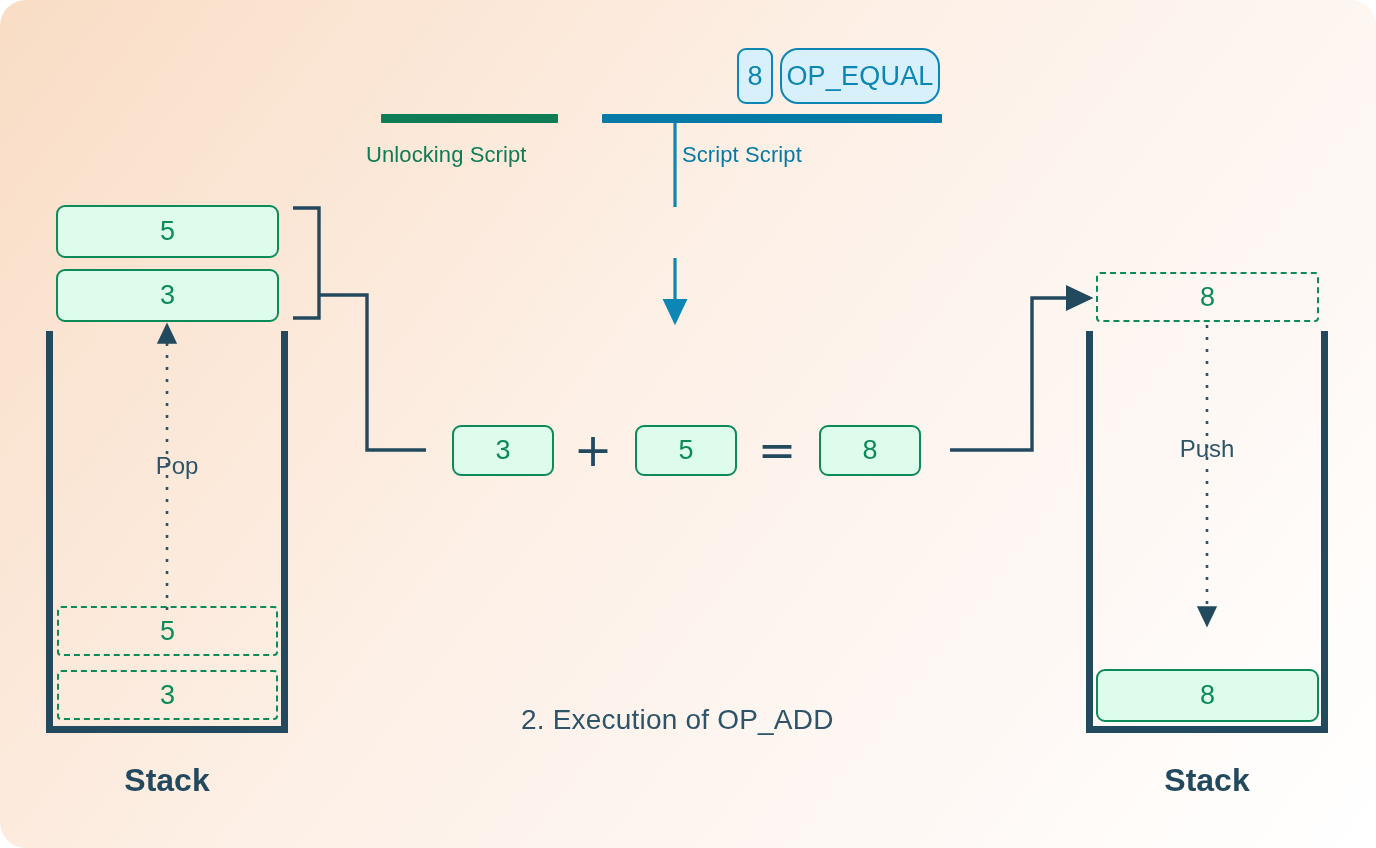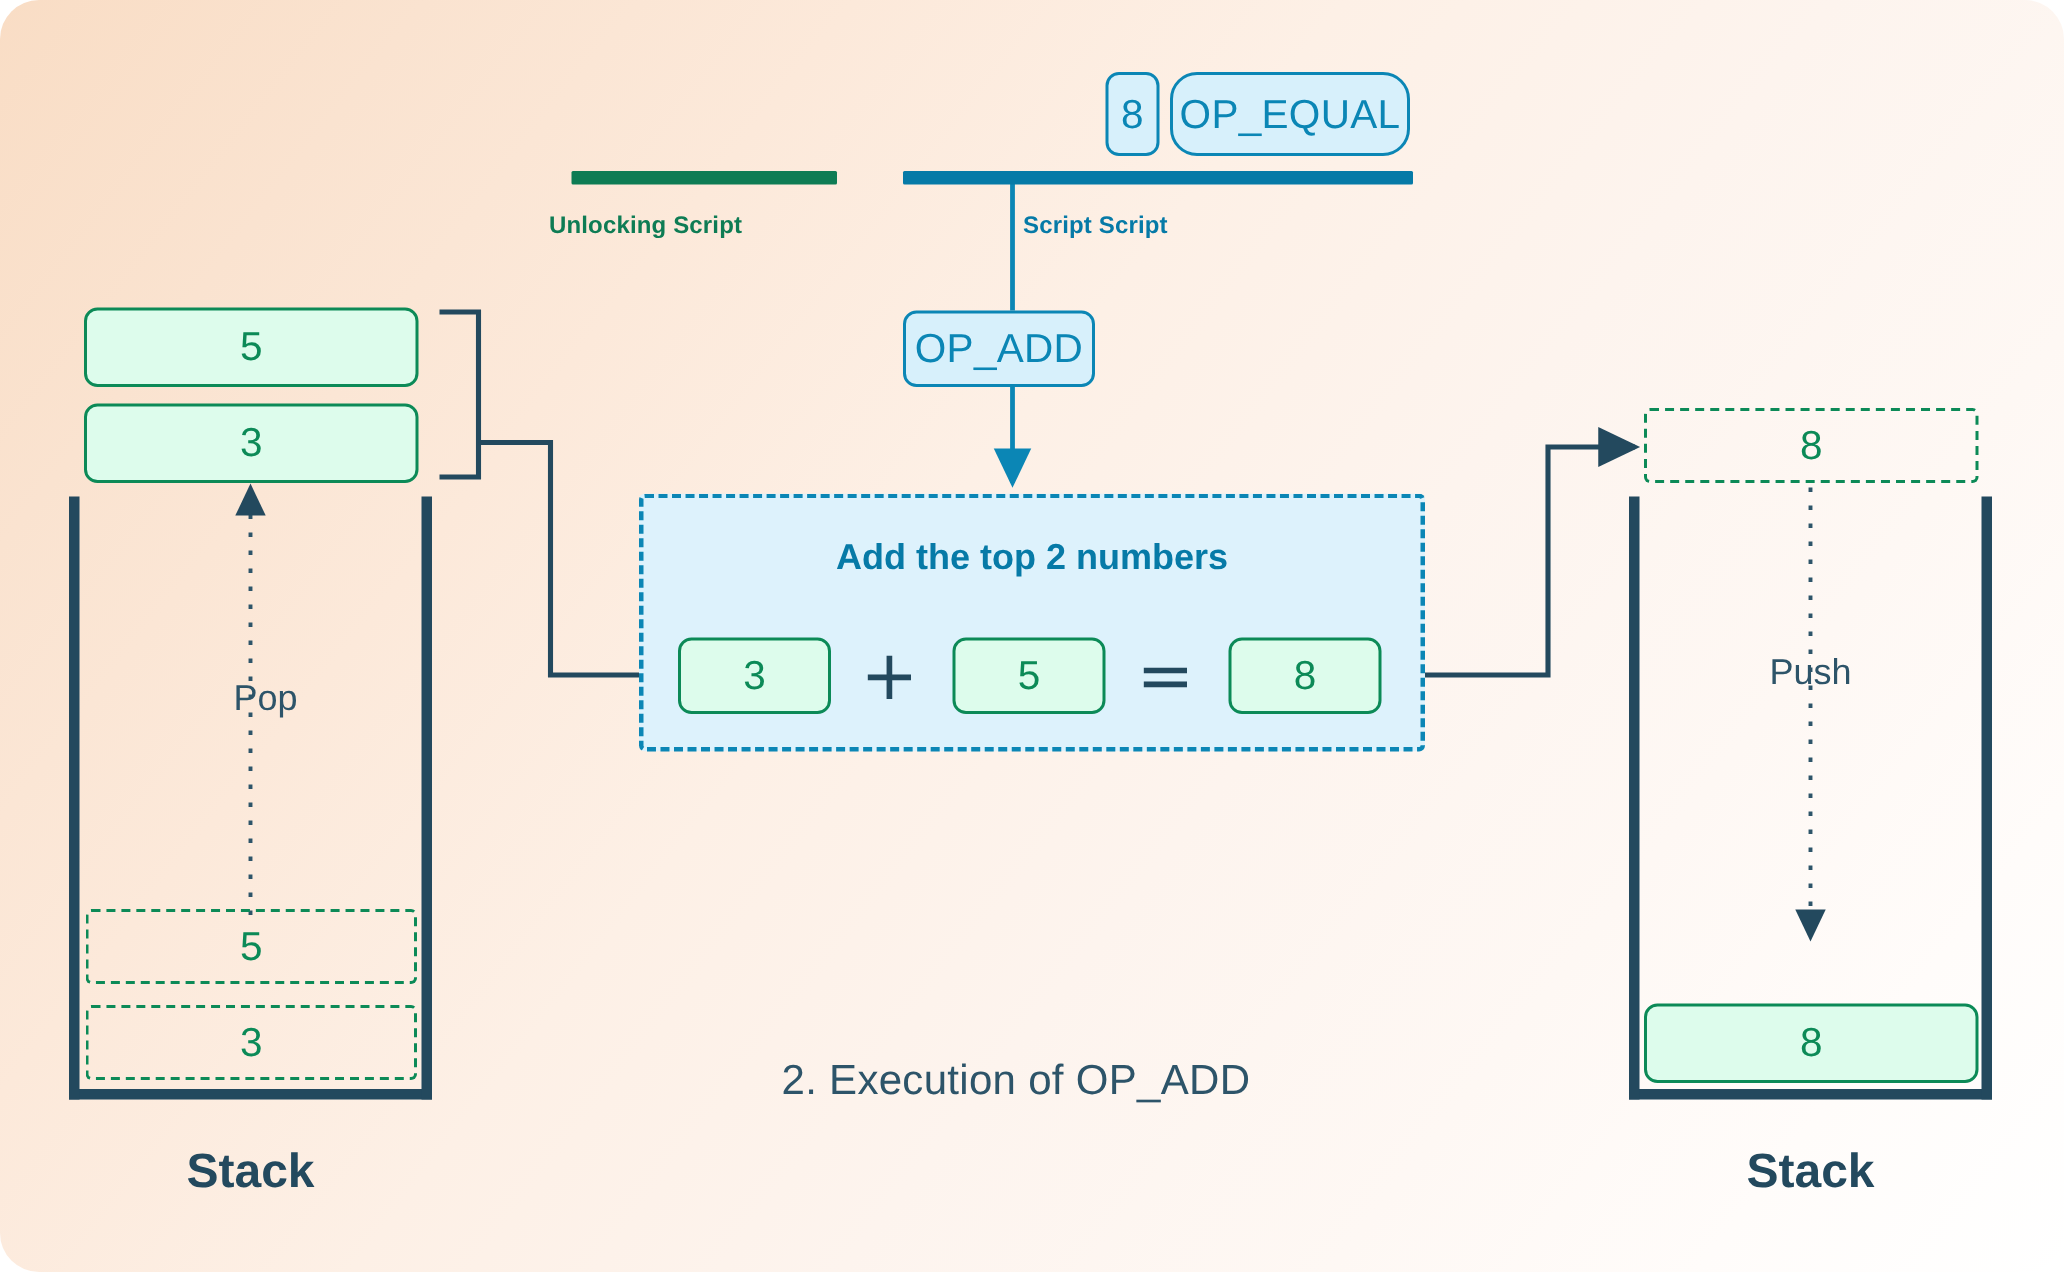--- a/index.html
+++ b/index.html
@@ -35,22 +35,22 @@
   .bar {
     position: absolute;
     height: 9px;
     border-radius: 1px;
   }
   .bar-green { background: #0e7c54; }
   .bar-blue  { background: #067aa7; }
 
   .script-label {
     position: absolute;
-    font-size: 16px;
-    font-weight: bold;
+    font-size: 22px;
+    font-weight: normal;
     letter-spacing: .1px;
     white-space: nowrap;
   }
   .label-green { color: #0e7c54; }
   .label-blue  { color: #067aa7; }
 
   
   .chip-blue {
     position: absolute;
     box-sizing: border-box;
@@ -198,37 +198,33 @@
   <div class="chip-blue" style="left:737px; top:48px; width:36px; height:56px;">8</div>
 
   <div class="chip-blue" style="left:780px; top:48px; width:160px; height:56px;border-radius:18px;">OP_EQUAL</div>
 
   <div class="bar bar-green" style="left:381px; top:114px; width:177px;"></div>
   <div class="script-label label-green" style="left:366px; top:142px;">Unlocking Script</div>
 
   <div class="bar bar-blue" style="left:602px; top:114px; width:340px;"></div>
   <div class="script-label label-blue" style="left:682px; top:142px;">Script Script</div>
 
-  <div class="chip-blue" style="left:602px; top:207px; width:128px; height:51px;">OP_ADD</div>
 
   <div class="chip-green" style="left:56px; top:205px; width:223px; height:53px;">5</div>
   <div class="chip-green" style="left:56px; top:269px; width:223px; height:53px;">3</div>
 
   <div class="stack-wall" style="left:46px; top:331px; width:242px; height:402px;"></div>
 
   <div class="stack-action" style="left:62px; top:452px; width:230px;">Pop</div>
 
   <div class="chip-ghost" style="left:57px; top:606px; width:221px; height:50px;">5</div>
   <div class="chip-ghost" style="left:57px; top:670px; width:221px; height:50px;">3</div>
 
   <div class="stack-caption" style="left:46px; top:762px; width:242px;">Stack</div>
 
-  <div class="op-panel" style="left:426px; top:329px; width:524px; height:172px;">
-    <div class="op-panel-title" style="left:0; top:26px;">Add the top 2 numbers</div>
-  </div>
 
   <div class="chip-green" style="left:452px; top:425px; width:102px; height:51px;">3</div>
 
   <div class="op-sign" style="left:566px; top:424px; width:54px; height:52px;">+</div>
 
   <div class="chip-green" style="left:635px; top:425px; width:102px; height:51px;">5</div>
 
   <div class="op-sign" style="left:750px; top:424px; width:54px; height:52px;">=</div>
 
   <div class="chip-green" style="left:819px; top:425px; width:102px; height:51px;">8</div>

